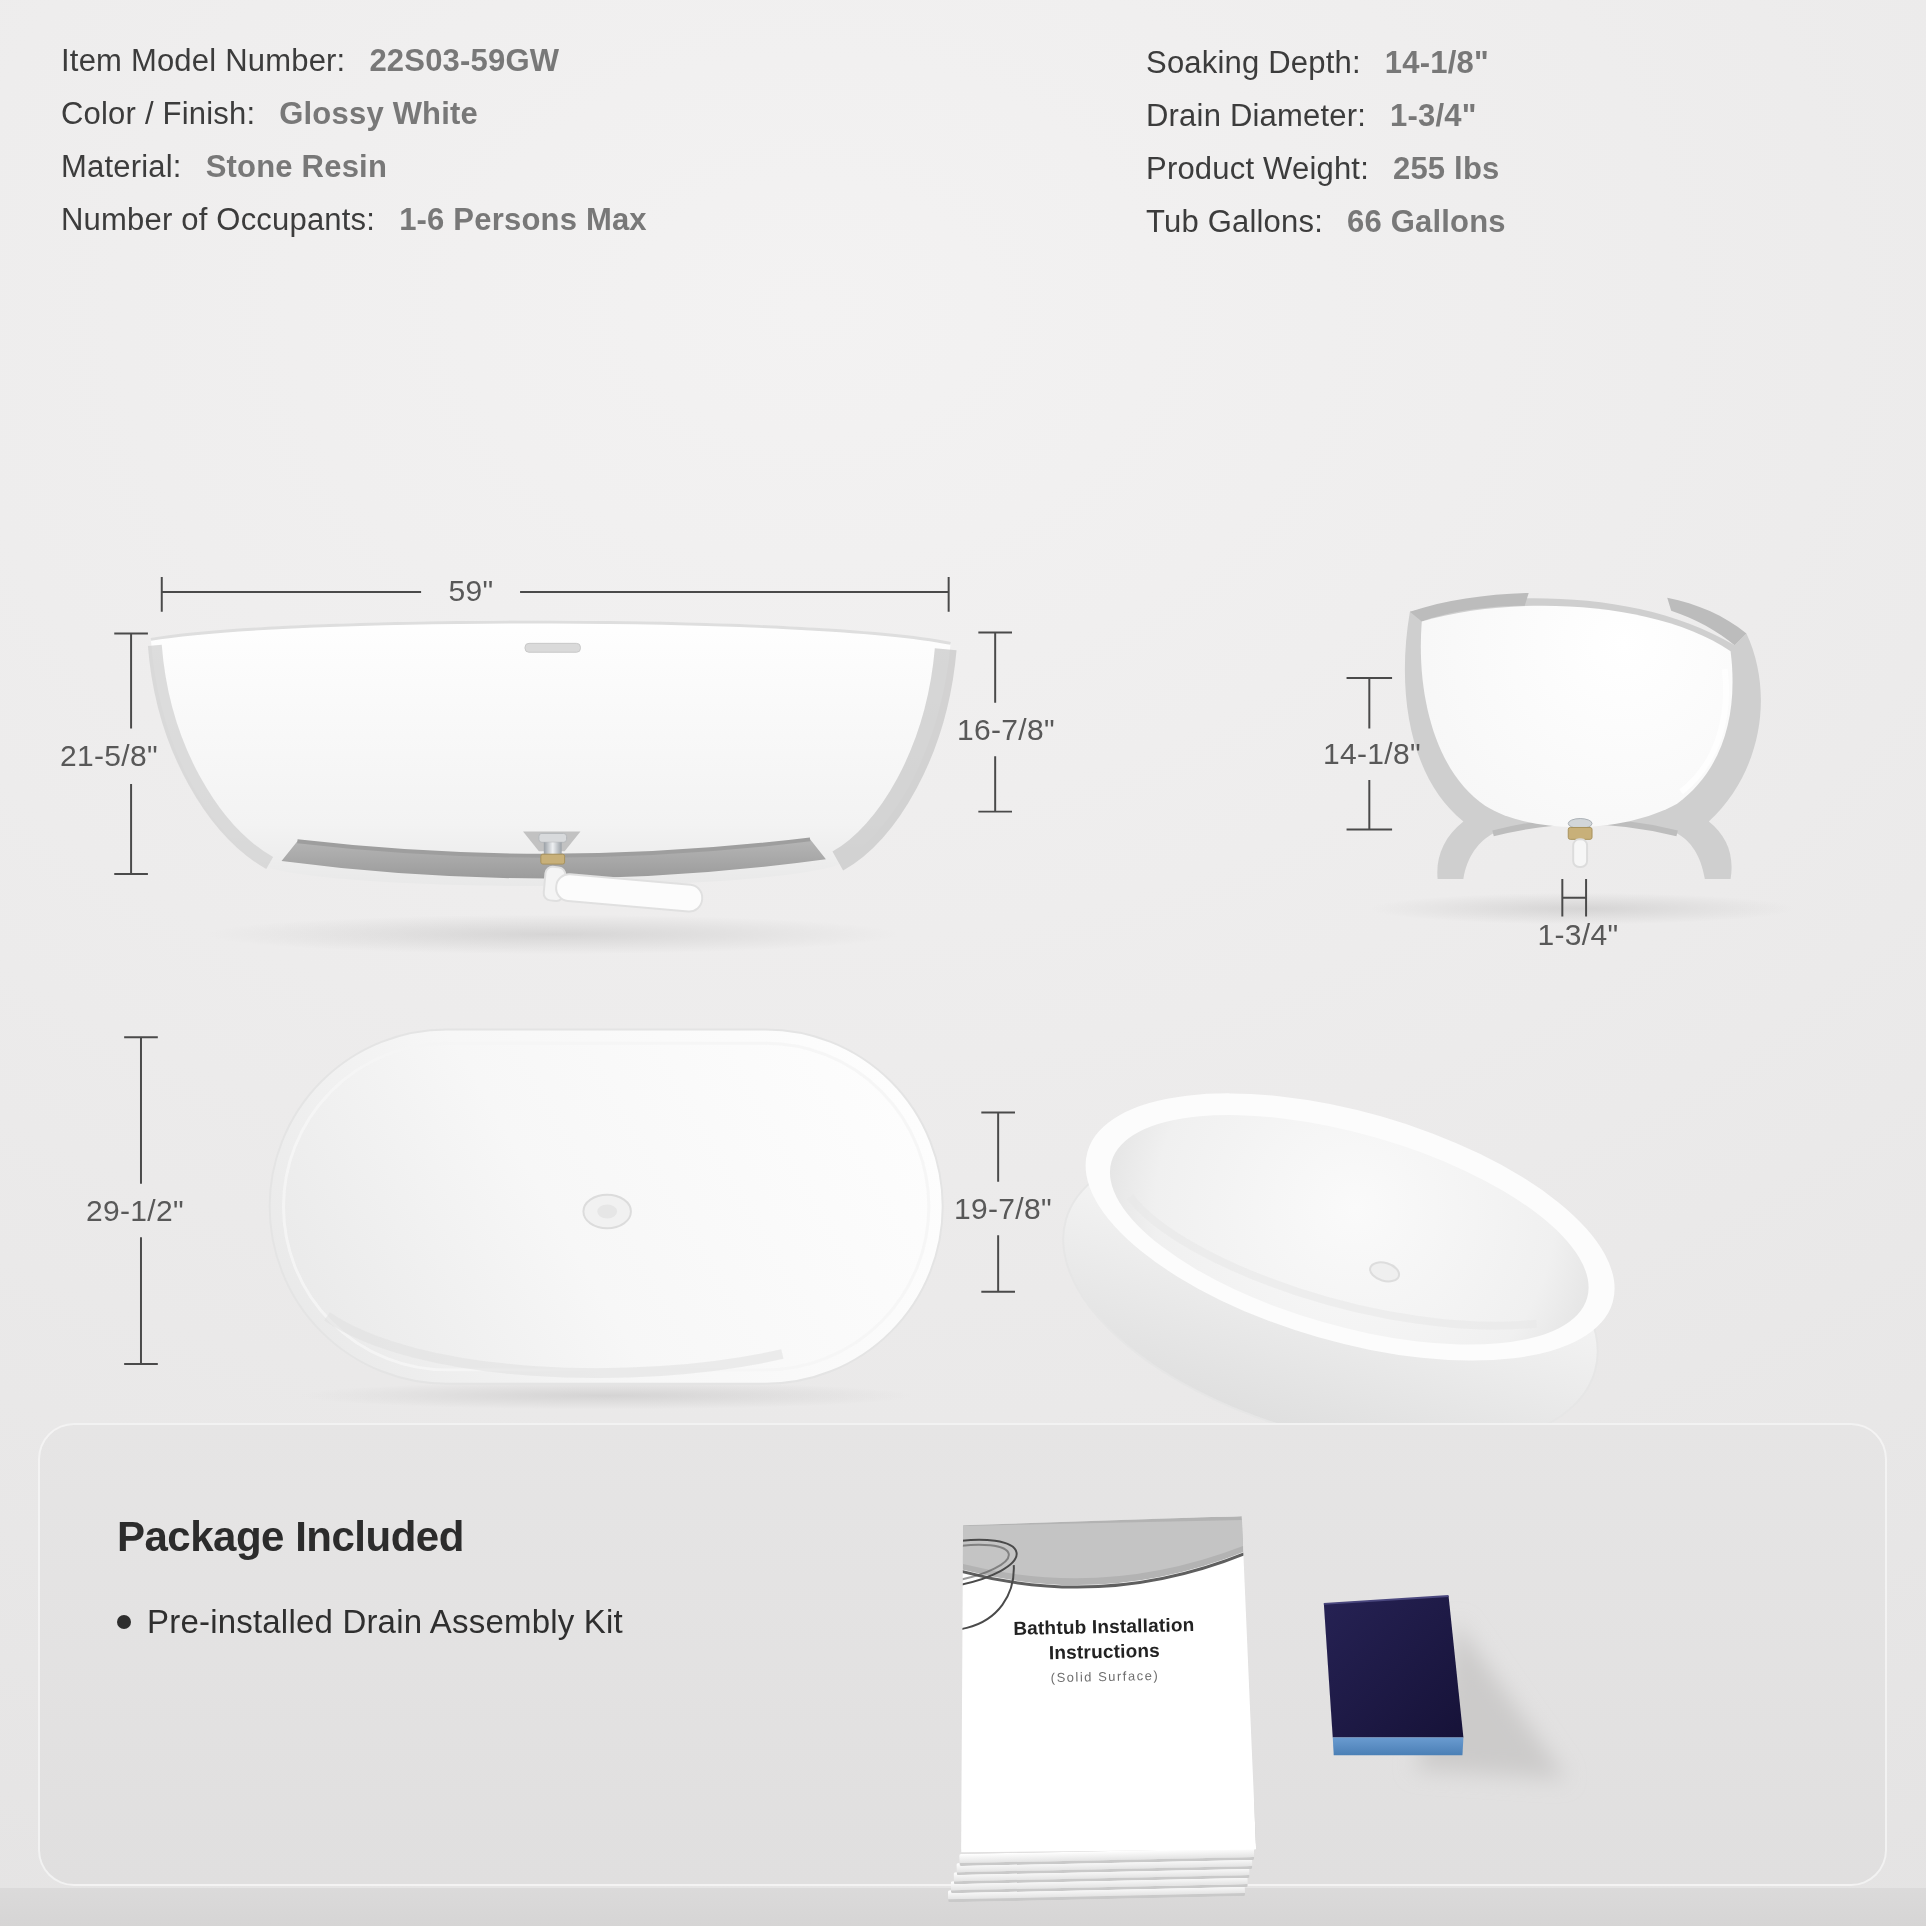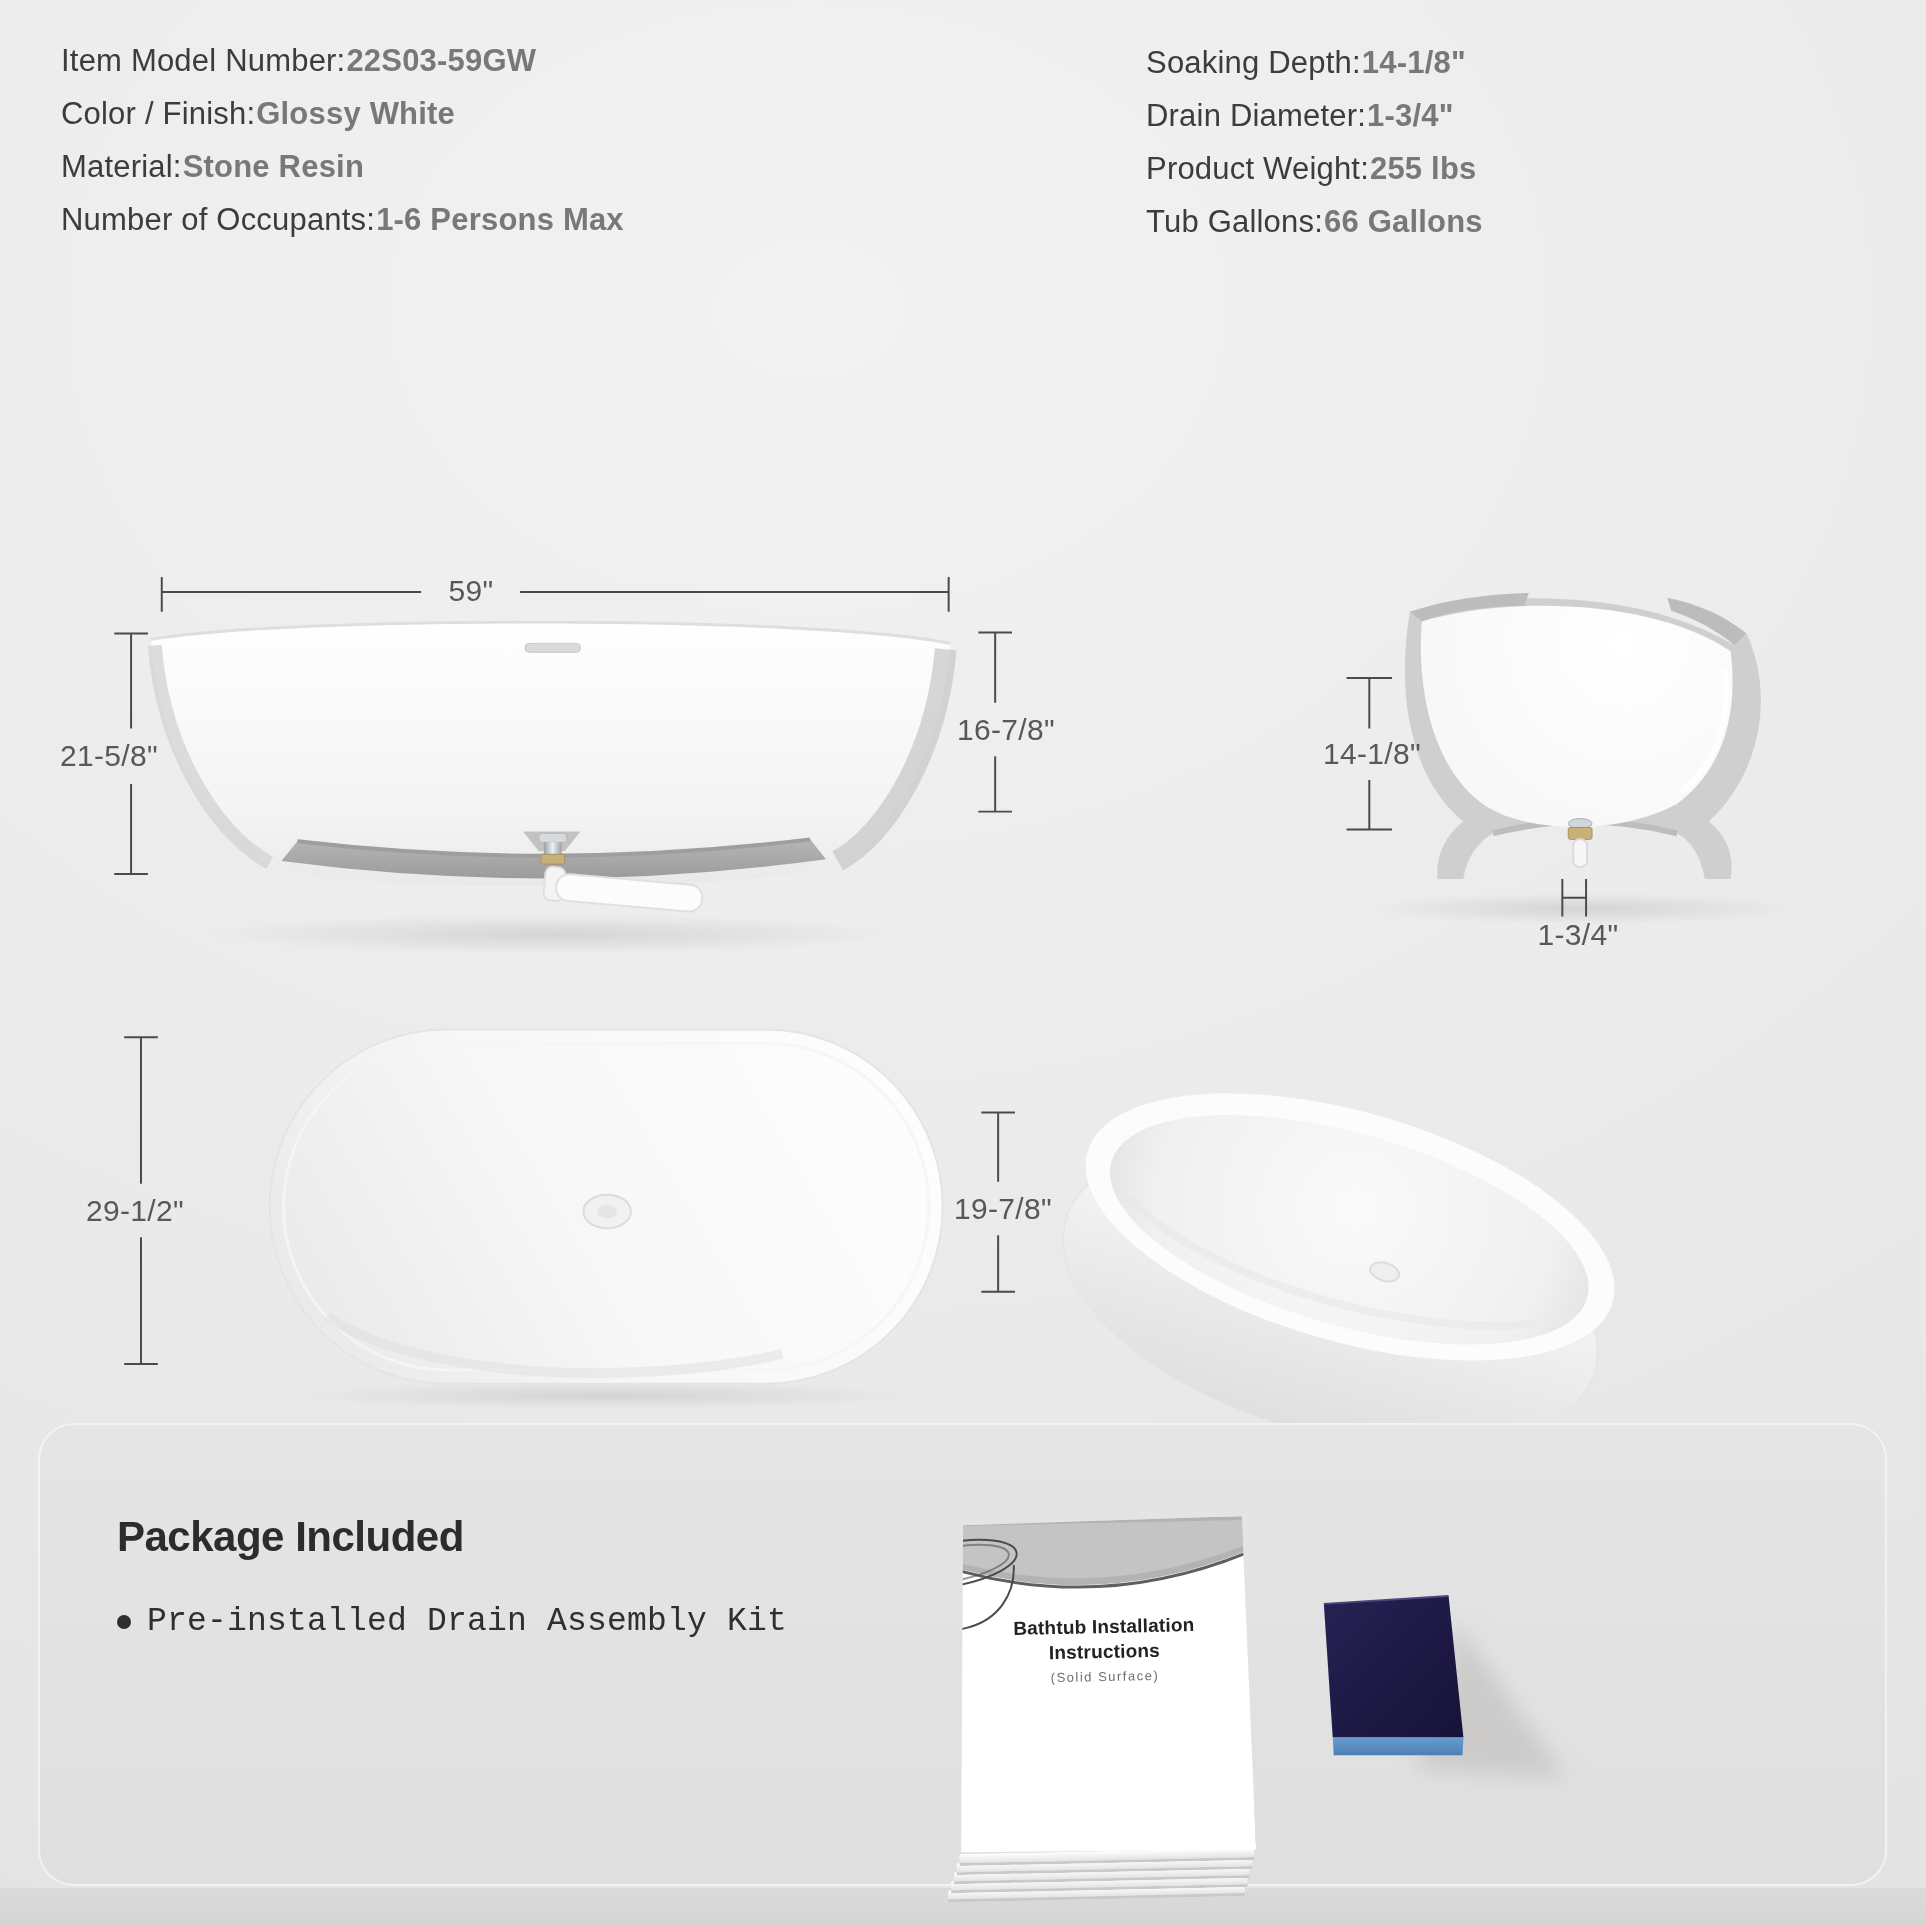--- a/index.html
+++ b/index.html
@@ -5,21 +5,21 @@
   html,body{margin:0;padding:0;}
   body{
     width:1927px;height:1927px;position:relative;overflow:hidden;
     font-family:"Liberation Sans",sans-serif;
     background:radial-gradient(130% 95% at 42% 16%, #f3f2f2 0%, #ecebeb 48%, #e4e3e3 100%);
   }
   
   .spec-col{position:absolute;display:flex;flex-direction:column;}
   .spec-col.left{left:61px;top:34px;}
   .spec-col.right{left:1146px;top:36px;}
-  .spec-row{height:53px;display:flex;align-items:center;gap:1px;white-space:nowrap;}
+  .spec-row{height:53px;display:flex;align-items:center;gap:24px;white-space:nowrap;}
   .spec-label{font-size:31px;color:#3c3c3c;letter-spacing:0.2px;}
   .spec-value{font-size:31px;font-weight:bold;color:#787878;letter-spacing:0.2px;}
   
   .dim{
     position:absolute;font-size:30px;color:#585858;letter-spacing:0.3px;
     transform:translate(-50%,-50%);white-space:nowrap;
   }
   
   .panel{
     position:absolute;left:38px;top:1423px;width:1849px;height:463px;
@@ -27,21 +27,21 @@
     border:2px solid rgba(250,250,250,.7);box-sizing:border-box;
   }
   .bottom-strip{
     position:absolute;left:0;top:1888px;width:1927px;height:39px;
     background:linear-gradient(180deg,#dbdada,#d6d5d5);
   }
   .pkg-heading{
     position:absolute;left:117px;top:1513px;font-size:42px;font-weight:bold;
     color:#2c2c2c;letter-spacing:-0.5px;
   }
-  .pkg-list{position:absolute;left:117px;top:1590px;display:flex;flex-direction:column;font-family:Liberation Mono, monospace;}
+  .pkg-list{position:absolute;left:117px;top:1590px;display:flex;flex-direction:column;}
   .pkg-item{height:63px;display:flex;align-items:center;gap:16px;}
   .pkg-dot{width:14px;height:14px;border-radius:50%;background:#2e2e2e;flex:0 0 auto;}
   .pkg-text{font-size:33px;color:#2f2f2f;letter-spacing:0.2px;white-space:nowrap;}
   
   .booklet{position:absolute;left:958px;top:1519px;width:295px;height:368px;transform:rotate(-1.2deg);}
   .page{position:absolute;background:linear-gradient(180deg,#ffffff,#e4e4e4);
         border-bottom:3px solid #c9c9c9;border-radius:2px;height:9px;}
   .cover{
     position:absolute;left:0;top:0;width:295px;height:337px;background:#ffffff;
     clip-path:polygon(3% 1%, 97.5% 0%, 100% 99%, 0% 98%);

